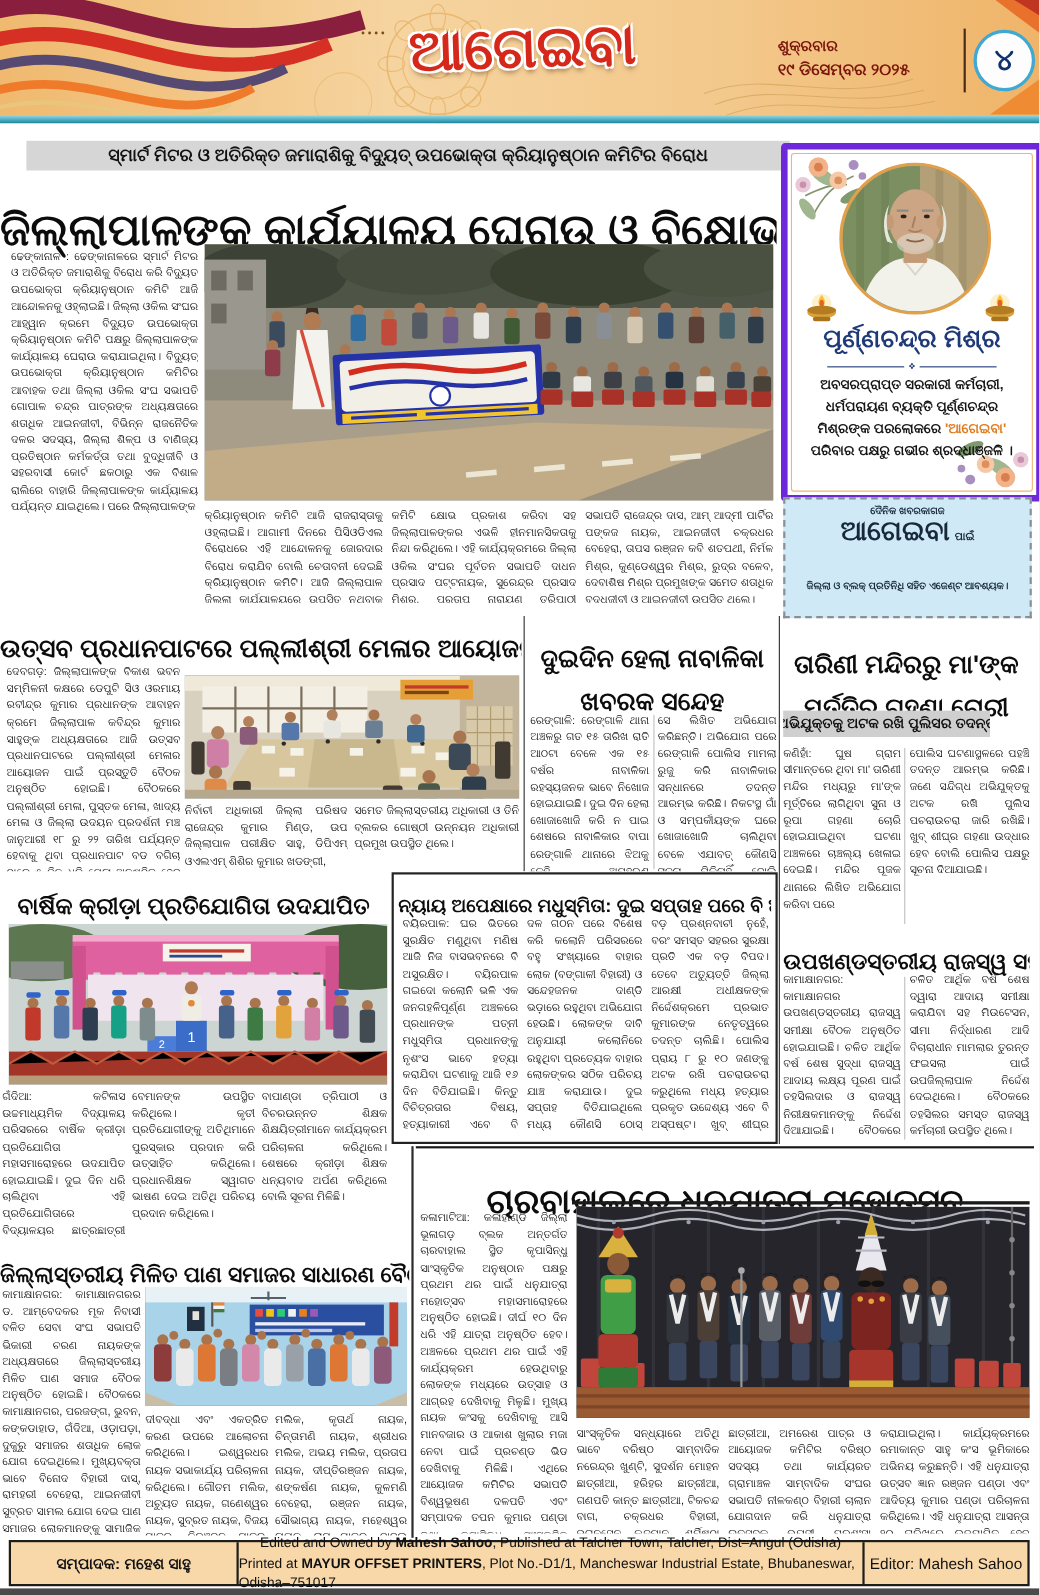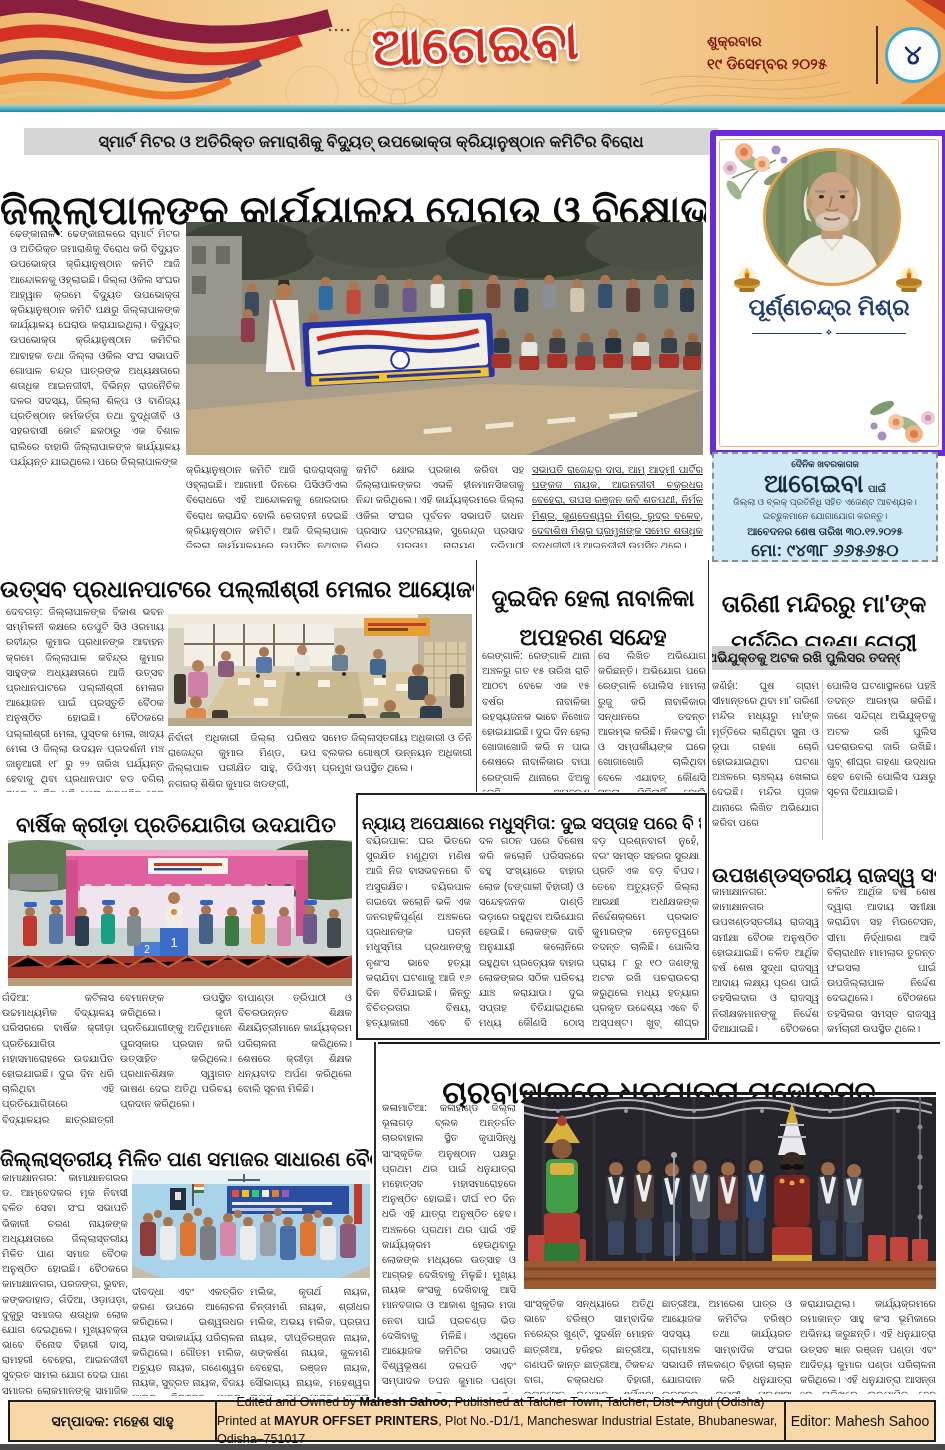--- a/index.html
+++ b/index.html
@@ -32,21 +32,21 @@
   .obit-orn{position:absolute;left:36px;top:192px;width:154px;display:flex;align-items:center;gap:4px;color:#1f3a78;font-size:8px;}
   .obit-orn i{flex:1;border-top:1px solid #1f3a78;}
   #obit-tribute{position:absolute;left:10px;top:204px;width:206px;text-align:center;font-size:12.5px;font-weight:bold;line-height:1.6;color:#141414;}
   #obit-tribute .brand{color:#e07b1f;}
   
   #agent{position:absolute;left:712px;top:452px;width:222px;height:106px;background:#cfe9f6;border:2px dashed #8a8f94;
     text-align:center;color:#17283c;overflow:hidden;}
   #agent .t1{font-size:9px;font-weight:bold;margin-top:5px;}
   #agent .brand{font-size:25px;font-weight:bold;line-height:1.05;}
   #agent .sfx{font-size:10px;font-weight:bold;}
-  #agent .t2{font-size:9px;font-weight:normal;line-height:1.5;}
+  #agent .t2{font-size:9px;font-weight:bold;line-height:1.5;margin-top:30px;}
   #agent .t3{font-size:10.5px;font-weight:bold;margin-top:2px;}
   #agent .phone{font-size:17px;font-weight:bold;margin-top:3px;}
   
   #madhu{position:absolute;left:356px;top:793px;width:351px;height:247px;border:2px solid #222;box-sizing:border-box;}
   
   #footer{position:absolute;left:8px;top:1400px;width:928px;height:42px;background:#f8d8a8;border:2px solid #1d1d1d;box-sizing:border-box;
     display:flex;align-items:stretch;color:#111;}
   #footer .cell{display:flex;flex-direction:column;align-items:center;justify-content:center;}
   #footer .c1{width:205px;font-weight:bold;font-size:14px;}
   #footer .c2{flex:1;font-size:12.5px;line-height:1.5;border-left:2px solid #1d1d1d;border-right:2px solid #1d1d1d;}
@@ -189,21 +189,21 @@
         <rect x="238" y="206" width="28" height="5" transform="rotate(-5 252 208)"></rect>
         <rect x="300" y="201" width="28" height="5" transform="rotate(-5 314 203)"></rect>
         <rect x="362" y="196" width="28" height="5" transform="rotate(-5 376 198)"></rect>
         <rect x="424" y="191" width="28" height="5" transform="rotate(-5 438 193)"></rect>
       </g>
     </svg>
   </div>
 
   <div class="col" style="left:186px;top:462px;width:162px;height:86px;">କ୍ରିୟାନୁଷ୍ଠାନ କମିଟି ଆଜି ରାଜରାସ୍ତାକୁ ଓହ୍ଲାଇଛି। ଆଗାମୀ ଦିନରେ ପିସିଓଡିଏଲ ବିରୋଧରେ ଏହି ଆନ୍ଦୋଳନକୁ ଜୋରଦାର ବିରୋଧ କରାଯିବ ବୋଲି ଚେତାବନୀ ଦେଇଛି କ୍ରିୟାନୁଷ୍ଠାନ କମିଟି। ଆଜି ଜିଲ୍ଲାପାଳ ଜିଲ୍ଲା କାର୍ଯ୍ୟାଳୟରେ ଉପସ୍ଥିତ ନଥିବାକୁ ନେଇ କ୍ରିୟାନୁଷ୍ଠାନ</div>
   <div class="col" style="left:356px;top:462px;width:168px;height:86px;">କମିଟି କ୍ଷୋଭ ପ୍ରକାଶ କରିବା ସହ ଜିଲ୍ଲାପାଳଙ୍କର ଏଭଳି ହୀନମାନସିକତାକୁ ନିନ୍ଦା କରିଥିଲେ। ଏହି କାର୍ଯ୍ୟକ୍ରମରେ ଜିଲ୍ଲା ଓକିଲ ସଂଘର ପୂର୍ବତନ ସଭାପତି ଦାଧନ ପ୍ରସାଦ ପଟ୍ଟନାୟକ, ସୁରେନ୍ଦ୍ର ପ୍ରସାଦ ମିଶ୍ର, ପ୍ରତାପ ନାରାୟଣ ତ୍ରିପାଠୀ ପ୍ରମୁଖଙ୍କ ସହିତ ଜିଲ୍ଲା ଶିଳ୍ପ ଓ ବାଣିଜ୍ୟ ପ୍ରତିଷ୍ଠାନ</div>
-  <div class="col" style="left:532px;top:462px;width:171px;height:86px;text-decoration:underline;">ସଭାପତି ରାଜେନ୍ଦ୍ର ଦାସ, ଆମ୍ ଆଦ୍ମୀ ପାର୍ଟିର ପଙ୍କଜ ନାୟକ, ଆଇନଜୀବୀ ଚକ୍ରଧର ବେହେରା, ତାପସ ରଞ୍ଜନ କବି ଶତପଥୀ, ନିର୍ମଳ ମିଶ୍ର, କୁଣ୍ଡେଶ୍ୱର ମିଶ୍ର, ରୁଦ୍ର ବଳେବ, ଦେବାଶିଷ ମିଶ୍ର ପ୍ରମୁଖଙ୍କ ସମେତ ଶତାଧିକ ବୁଦ୍ଧିଜୀବୀ ଓ ଆଇନଜୀବୀ ଉପସ୍ଥିତ ଥିଲେ।</div>
+  <div class="col" style="left:532px;top:462px;width:171px;height:86px;">ସଭାପତି ରାଜେନ୍ଦ୍ର ଦାସ, ଆମ୍ ଆଦ୍ମୀ ପାର୍ଟିର ପଙ୍କଜ ନାୟକ, ଆଇନଜୀବୀ ଚକ୍ରଧର ବେହେରା, ତାପସ ରଞ୍ଜନ କବି ଶତପଥୀ, ନିର୍ମଳ ମିଶ୍ର, କୁଣ୍ଡେଶ୍ୱର ମିଶ୍ର, ରୁଦ୍ର ବଳେବ, ଦେବାଶିଷ ମିଶ୍ର ପ୍ରମୁଖଙ୍କ ସମେତ ଶତାଧିକ ବୁଦ୍ଧିଜୀବୀ ଓ ଆଇନଜୀବୀ ଉପସ୍ଥିତ ଥିଲେ।</div>
 
   <aside id="obit">
     <div class="inner"></div>
     <div class="abs" style="left:2px;top:2px;width:92px;height:72px;">
       <svg viewBox="0 0 92 72">
         <g stroke="#85936f" stroke-width="1.5" fill="none">
             <path d="M20,60 C30,40 40,30 58,22"></path>
             <path d="M14,40 C26,34 40,28 52,30"></path>
           </g>
         <ellipse cx="30" cy="22" rx="14" ry="6" fill="#9fb68e" transform="rotate(35 30 22)"></ellipse>
@@ -274,20 +274,23 @@
         <ellipse cx="75" cy="80" rx="19" ry="11" fill="#e3e1d8" opacity="0.55"></ellipse>
         <path d="M56,46 h12 M82,46 h12" stroke="#8c8c86" stroke-width="2.5"></path>
         <ellipse cx="63" cy="52" rx="3" ry="2" fill="#2e241c"></ellipse>
           <ellipse cx="87" cy="52" rx="3" ry="2" fill="#2e241c"></ellipse>
         <path d="M75,52 L72,64 M68,66 Q75,70 82,66" stroke="#a8805e" stroke-width="2" fill="none"></path>
         <path d="M66,76 Q75,80 84,76" stroke="#8a5f45" stroke-width="2" fill="none"></path>
       </svg>
     </div>
     <div id="obit-name">ପୂର୍ଣ୍ଣଚନ୍ଦ୍ର ମିଶ୍ର</div>
     <div class="obit-orn"><i></i>❖<i></i></div>
+    <div id="obit-tribute">
+      <span>ଅବସରପ୍ରାପ୍ତ ସରକାରୀ କର୍ମଚାରୀ, ଧର୍ମପରାୟଣ ବ୍ୟକ୍ତି ପୂର୍ଣ୍ଣଚନ୍ଦ୍ର ମିଶ୍ରଙ୍କ ପରଲୋକରେ </span><span class="brand">'ଆଗେଇବା'</span><span> ପରିବାର ପକ୍ଷରୁ ଗଭୀର ଶ୍ରଦ୍ଧାଞ୍ଜଳି ।</span>
+    </div>
   </aside>
 
   <aside id="agent">
     <div class="t1">ଦୈନିକ ଖବରକାଗଜ</div>
     <div><span class="brand">ଆଗେଇବା</span> <span class="sfx">ପାଇଁ</span></div>
     <div class="t2">ଜିଲ୍ଲା ଓ ବ୍ଲକ୍ ପ୍ରତିନିଧି ସହିତ ଏଜେଣ୍ଟ ଆବଶ୍ୟକ।</div>
     <div class="t2">ଇଚ୍ଛୁକମାନେ ଯୋଗାଯୋଗ କରନ୍ତୁ।</div>
     <div class="t3">ଆବେଦନର ଶେଷ ତାରିଖ ୩୦.୧୨.୨୦୨୫</div>
     <div class="phone">ମୋ: ୯୪୩୮ ୬୬୫୬୫୦</div>
   </aside>
@@ -357,24 +360,24 @@
       </g>
       <g fill="#413a33">
           <rect x="6" y="60" width="12" height="30" rx="3"></rect>
           <rect x="282" y="60" width="14" height="34" rx="3"></rect>
           <rect x="44" y="96" width="16" height="14" rx="3"></rect>
           <rect x="180" y="100" width="18" height="10" rx="3"></rect>
         </g>
       <rect y="104" width="304" height="8" fill="#b6a88c"></rect>
     </svg>
   </div>
-  <div class="col" style="left:168px;top:730px;width:148px;height:60px;">ନିର୍ବାଚୀ ଅଧିକାରୀ ଜିଲ୍ଲା ପରିଷଦ ରାଜେନ୍ଦ୍ର କୁମାର ମିଣ୍ଡ, ଉପ ଜିଲ୍ଲାପାଳ ପରୀକ୍ଷିତ ସାହୁ, ଡିପିଏମ୍ ନଗରର୍ ଶିଶିର କୁମାର ଖଡଙ୍ଗୀ,</div>
+  <div class="col" style="left:168px;top:730px;width:148px;height:60px;">ନିର୍ବାଚୀ ଅଧିକାରୀ ଜିଲ୍ଲା ପରିଷଦ ରାଜେନ୍ଦ୍ର କୁମାର ମିଣ୍ଡ, ଉପ ଜିଲ୍ଲାପାଳ ପରୀକ୍ଷିତ ସାହୁ, ଡିପିଏମ୍ ଓଏଲଏମ୍ ଶିଶିର କୁମାର ଖଡଙ୍ଗୀ,</div>
   <div class="col" style="left:322px;top:730px;width:150px;height:60px;">ସମେତ ଜିଲ୍ଲାସ୍ତରୀୟ ଅଧିକାରୀ ଓ ତିନି ବ୍ଲକର ଗୋଷ୍ଠୀ ଉନ୍ନୟନ ଅଧିକାରୀ ପ୍ରମୁଖ ଉପସ୍ଥିତ ଥିଲେ।</div>
 
-  <h2 class="hl" style="left:480px;top:560px;width:226px;height:82px;font-size:23px;line-height:1.7;">ଦୁଇଦିନ ହେଲା ନାବାଳିକା ଅପହରଣ ସନ୍ଦେହ</h2>
+  <h2 class="hl" style="left:480px;top:560px;width:226px;height:82px;font-size:23px;line-height:1.7;">ଦୁଇଦିନ ହେଲା ନାବାଳିକା ଖବରକ ସନ୍ଦେହ</h2>
   <div class="col" style="left:482px;top:648px;width:108px;height:144px;">ରେଙ୍ଗାଳି: ରେଙ୍ଗାଳି ଥାନା ଅଞ୍ଚଳରୁ ଗତ ୧୫ ତାରିଖ ରାତି ଆଠଟା ବେଳେ ଏକ ୧୫ ବର୍ଷର ନାବାଳିକା ରହସ୍ୟଜନକ ଭାବେ ନିଖୋଜ ହୋଇଯାଇଛି। ଦୁଇ ଦିନ ହେଲା ଖୋଜାଖୋଜି କରି ନ ପାଇ ଶେଷରେ ନାବାଳିକାର ବାପା ରେଙ୍ଗାଳି ଥାନାରେ ଝିଅକୁ କେହି ଅପହରଣ କରିନେଇଥିବା ସନ୍ଦେହରେ</div>
   <div class="col" style="left:598px;top:648px;width:108px;height:144px;">ସେ ଲିଖିତ ଅଭିଯୋଗ କରିଛନ୍ତି। ଅଭିଯୋଗ ପରେ ରେଙ୍ଗାଳି ପୋଲିସ ମାମଲା ରୁଜୁ କରି ନାବାଳିକାର ସନ୍ଧାନରେ ତଦନ୍ତ ଆରମ୍ଭ କରିଛି। ନିକଟସ୍ଥ ଗାଁ ଓ ସମ୍ପର୍କୀୟଙ୍କ ଘରେ ଖୋଜାଖୋଜି ଚାଲିଥିବା ବେଳେ ଏଯାବତ୍ କୌଣସି ସୂଚନା ମିଳିନାହିଁ ବୋଲି ଜଣାପଡ଼ିଛି।</div>
 
   <h2 class="hl" style="left:712px;top:566px;width:224px;height:78px;font-size:23px;line-height:1.7;">ତାରିଣୀ ମନ୍ଦିରରୁ ମା'ଙ୍କ ମୂର୍ତ୍ତିରୁ ଗହଣା ଚୋରୀ</h2>
   <div class="abs" style="left:712px;top:646px;width:188px;height:24px;background:#cfcfcf;display:flex;align-items:center;justify-content:center;font-size:13px;font-weight:bold;color:#111;white-space:nowrap;overflow:hidden;">ଅଭିଯୁକ୍ତକୁ ଅଟକ ରଖି ପୁଲିସର ତଦନ୍ତ</div>
   <div class="col" style="left:712px;top:678px;width:107px;height:164px;">କଣିହାଁ: ଘୁଷ ଗ୍ରାମ ସୀମାନ୍ତରେ ଥିବା ମା' ତାରିଣୀ ମନ୍ଦିର ମଧ୍ୟରୁ ମା'ଙ୍କ ମୂର୍ତ୍ତିରେ ଲାଗିଥିବା ସୁନା ଓ ରୂପା ଗହଣା ଚୋରି ହୋଇଯାଇଥିବା ଘଟଣା ଅଞ୍ଚଳରେ ଚାଞ୍ଚଲ୍ୟ ଖେଳାଇ ଦେଇଛି। ମନ୍ଦିର ପୂଜକ ଥାନାରେ ଲିଖିତ ଅଭିଯୋଗ କରିବା ପରେ</div>
   <div class="col" style="left:827px;top:678px;width:109px;height:164px;">ପୋଲିସ ଘଟଣାସ୍ଥଳରେ ପହଞ୍ଚି ତଦନ୍ତ ଆରମ୍ଭ କରିଛି। ଜଣେ ସନ୍ଦିଗ୍ଧ ଅଭିଯୁକ୍ତକୁ ଅଟକ ରଖି ପୁଲିସ ପଚରାଉଚରା ଜାରି ରଖିଛି। ଖୁବ୍ ଶୀଘ୍ର ଗହଣା ଉଦ୍ଧାର ହେବ ବୋଲି ପୋଲିସ ପକ୍ଷରୁ ସୂଚନା ଦିଆଯାଇଛି।</div>
 
   <h2 class="hl" style="left:0;top:795px;width:352px;height:38px;font-size:21px;white-space:nowrap;">ବାର୍ଷିକ କ୍ରୀଡ଼ା ପ୍ରତିଯୋଗିତା ଉଦଯାପିତ</h2>
   <div class="photo" style="left:8px;top:840px;width:344px;height:146px;">

